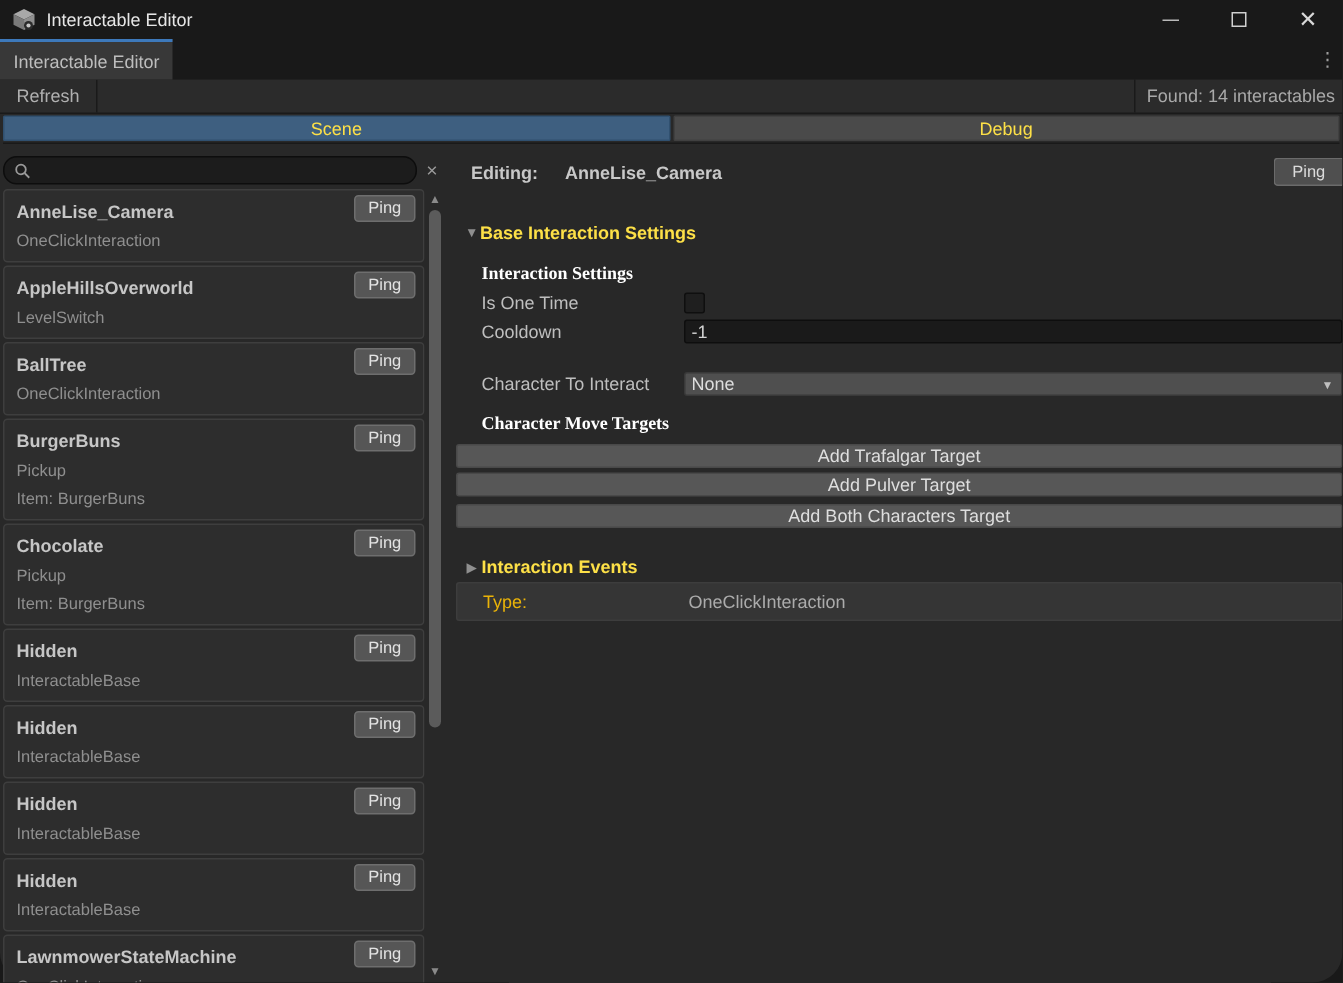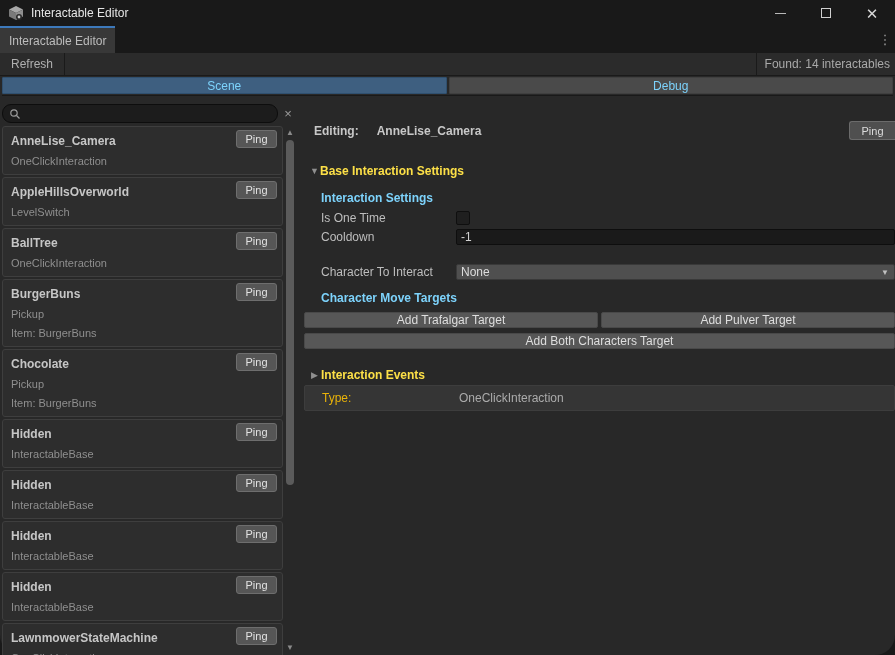--- a/index.html
+++ b/index.html
@@ -22,21 +22,21 @@
   .editor-tab { background:#383838; border-top:2px solid #3d79bb; padding:0 9px; display:flex; align-items:center; color:#bdbdbd; min-width:112px; }
   .tab-menu { position:absolute; right:3px; top:0; height:100%; width:14px; display:flex; align-items:center; justify-content:center; color:#9e9e9e; font-size:13px; cursor:pointer; }
 
   
   .toolbar { height:23px; background:#2b2b2b; border-bottom:1px solid #1a1a1a; display:flex; align-items:stretch; flex:0 0 auto; }
   .refresh-btn { padding:0 11px; display:flex; align-items:center; color:#b0b0b0; border-right:1px solid #1a1a1a; cursor:pointer; }
   .found-label { margin-left:auto; display:flex; align-items:center; padding:0 5px 0 8px; color:#a9a9a9; border-left:1px solid #1a1a1a; }
 
   
   .mode-tabs { display:flex; gap:2px; margin:1px 2px; height:19px; flex:0 0 auto; border-bottom:1px solid #191919; padding-bottom:1px; }
-  .mode-tab { flex:1; display:flex; align-items:center; justify-content:center; color:#7dd3fc; cursor:pointer; border-radius:1px; }
+  .mode-tab { flex:1; display:flex; align-items:center; justify-content:center; color:#fde047; cursor:pointer; border-radius:1px; }
   .mode-tab.selected { background:#3e5f80; border:1px solid #30506f; }
   .mode-tab.unselected { background:#4a4a4a; border:1px solid #404040; }
 
   
   .content { flex:1; display:flex; min-height:0; }
 
   
   .left-panel { width:302px; flex:0 0 auto; display:flex; flex-direction:column; min-height:0; }
   .search-row { height:29px; display:flex; align-items:center; padding:7px 0 3px 2px; flex:0 0 auto; }
   .search-input { width:276px; height:19px; background:#1c1c1c; border:1px solid #0d0d0d; border-radius:9px; color:#cfcfcf; padding:0 6px 0 22px; outline:none; font-family:"Liberation Sans",sans-serif; font-size:12px; }
@@ -48,44 +48,44 @@
   .card-top { display:flex; align-items:center; justify-content:space-between; }
   .card-name { font-weight:bold; color:#c6c6c6; font-size:12px; padding-top:4px; }
   .card-sub { color:#8f8f8f; font-size:11px; margin-top:7px; }
   .ping-btn { width:41px; height:18px; background:#565656; border:1px solid #6e6e6e; border-radius:3px; color:#e2e2e2; font-size:11px; display:flex; align-items:center; justify-content:center; cursor:pointer; flex:0 0 auto; }
   .scrollbar { width:14px; flex:0 0 auto; display:flex; flex-direction:column; align-items:center; padding:1px 0; position:relative; }
   .scroll-arrow { color:#8a8a8a; font-size:8px; height:12px; line-height:12px; cursor:pointer; }
   .scroll-track { flex:1; width:100%; position:relative; }
   .scroll-thumb { position:absolute; left:3px; top:1px; width:8px; height:345px; background:#5b5b5b; border-radius:4px; cursor:pointer; }
 
   
-  .right-panel { flex:1; padding-top:25px; position:relative; min-width:0; }
+  .right-panel { flex:1; padding-top:9px; position:relative; min-width:0; }
   .editing-row { height:18px; display:flex; align-items:center; padding-left:12px; position:relative; }
   .editing-label { font-weight:bold; color:#c8c8c8; }
   .editing-name { font-weight:bold; color:#c8c8c8; margin-left:18px; }
   .editing-ping { position:absolute; right:0; top:-1px; width:46px; height:19px; background:#4f4f4f; border:1px solid #6b6b6b; border-radius:3px 0 0 3px; border-right:none; color:#dcdcdc; font-size:11px; display:flex; align-items:center; justify-content:center; cursor:pointer; }
   .foldout { display:flex; align-items:center; height:13px; cursor:pointer; }
   .foldout .tri { color:#8f8f8f; font-size:9px; width:10px; }
   .foldout .fold-label { font-weight:bold; color:#fde047; }
   .fold-base { margin-top:24px; padding-left:8px; }
   .fold-events { margin-top:19px; padding-left:9px; }
-  .section-header { font-weight:bold; color:#7dd3fc; padding-left:19px; height:13px; line-height:13px; }
+  .section-header { font-weight:bold; color:#ffffff; padding-left:19px; height:13px; line-height:13px;font-family:Liberation Serif, serif; }
   .hdr-interaction { margin-top:15px; }
   .hdr-move { margin-top:12px; }
   .hdr-additional { margin-top:13px; padding-left:2px; }
   .prop-row { display:flex; align-items:center; padding-left:19px; }
   .prop-label { width:135px; flex:0 0 auto; color:#bebebe; }
   .row-onetime { margin-top:5px; height:15px; }
   .row-cooldown { margin-top:4px; height:16px; }
   .row-character { margin-top:19px; height:16px; }
   .checkbox { width:14px; height:14px; background:#1f1f1f; border:1px solid #0f0f0f; border-radius:2px; cursor:pointer; }
   .text-field { flex:1; height:16px; background:#1a1a1a; border:1px solid #0e0e0e; border-radius:2px; color:#d2d2d2; padding:0 4px; font-family:"Liberation Sans",sans-serif; font-size:12px; outline:none; }
   .dropdown { flex:1; height:16px; background:#4f4f4f; border:1px solid #393939; border-radius:2px; color:#dddddd; display:flex; align-items:center; padding:0 4px; cursor:pointer; position:relative; }
   .dropdown .caret { position:absolute; right:5px; color:#c0c0c0; font-size:8px; }
-  .btn-row { display:flex; gap:3px; margin:7px 0 0 2px; }
+  .btn-row { display:flex; gap:3px; margin:7px 0 0 2px;flex-direction:column; }
   .u-btn { height:16px; background:#575757; border:1px solid #494949; border-radius:2px; color:#dedede; display:flex; align-items:center; justify-content:center; cursor:pointer; font-size:12px; }
   .btn-half { flex:1; }
   .btn-full { margin:5px 0 0 2px; }
   .summary-text { margin-top:5px; padding-left:19px; color:#a6a6a6; height:13px; line-height:13px; }
   .type-box { margin:4px 0 0 2px; height:26px; background:#353535; border:1px solid #3d3d3d; border-radius:2px; display:flex; align-items:center; padding-left:17px; }
   .type-label { width:137px; color:#eab308; }
   .type-value { color:#ababab; }
 </style>
 </head>
 <body>

